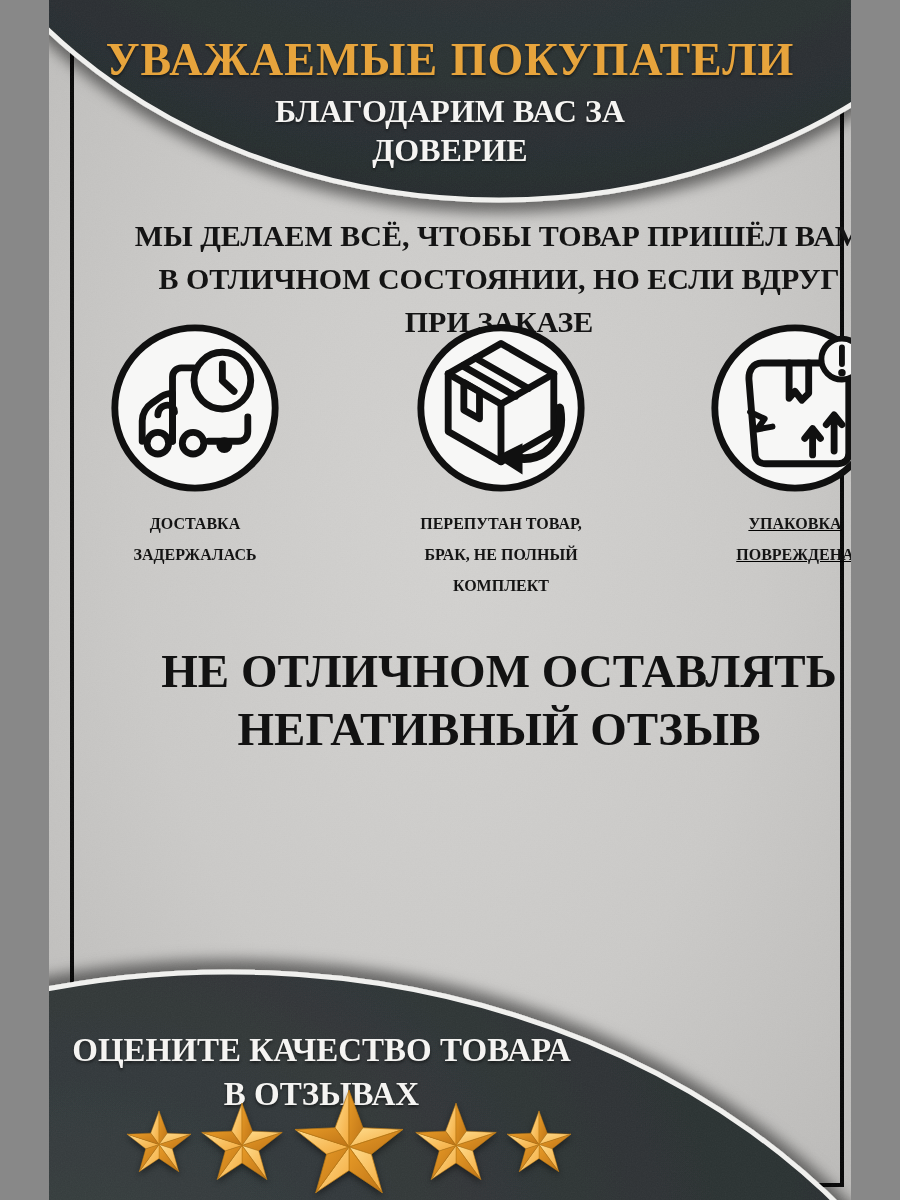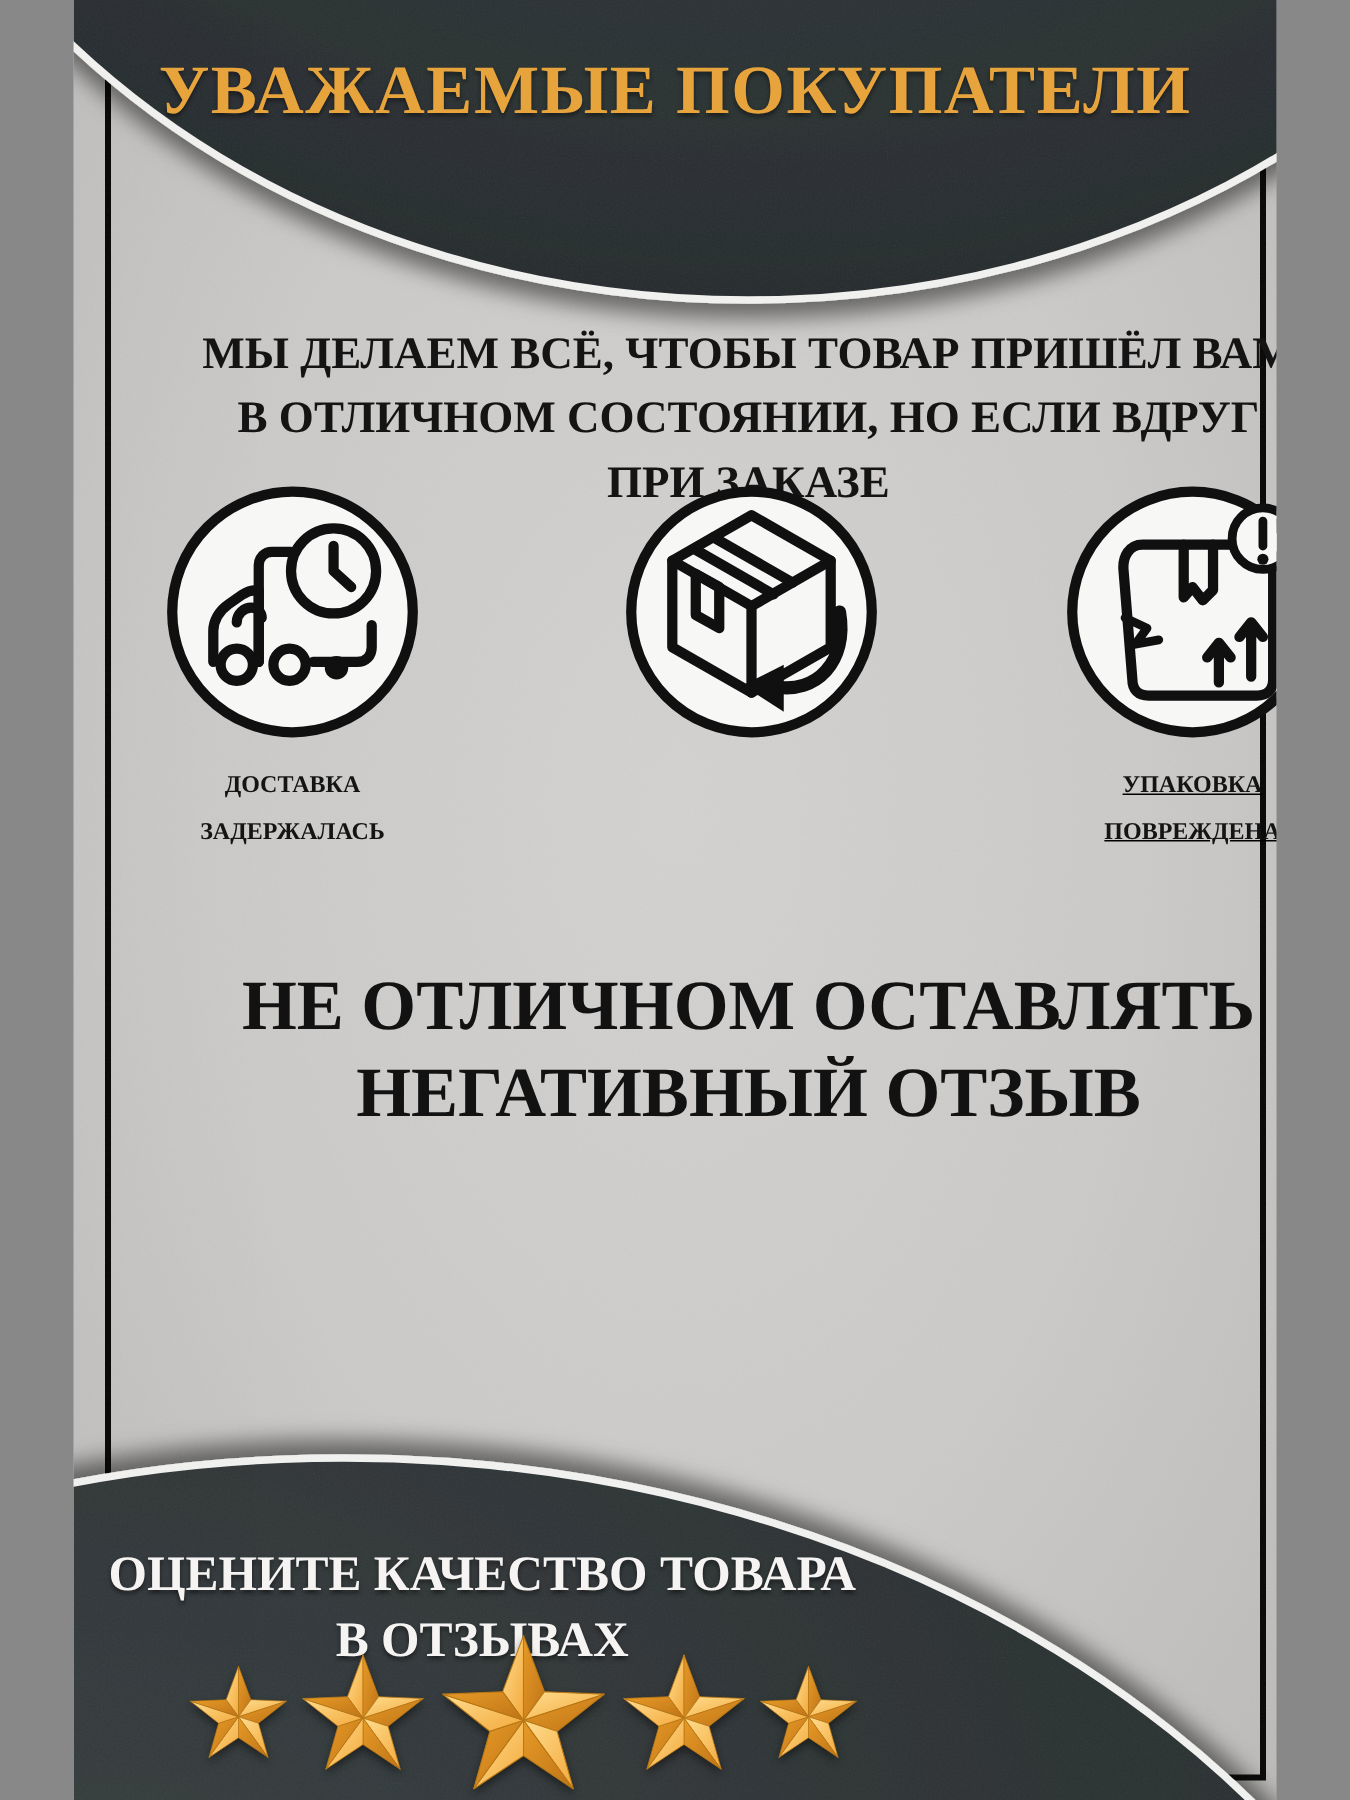--- a/index.html
+++ b/index.html
@@ -115,20 +115,22 @@
         <polygon points="50,55 4.3,40.2 38.2,38.8" fill="url(#gold-d)"></polygon>
       </g>
     </defs>
 
     <ellipse cx="450" cy="-300" rx="600" ry="500" fill="url(#dg1)" stroke="#f2f2f0" stroke-width="5" filter="url(#ds-down)"></ellipse>
     <ellipse cx="180" cy="1592" rx="780" ry="620" fill="url(#dg2)" stroke="#f2f2f0" stroke-width="5" filter="url(#ds-up)"></ellipse>
     <rect width="900" height="1200" filter="url(#grain)" opacity="0.06"></rect>
   </svg>
 
   <div class="txt header-title">УВАЖАЕМЫЕ ПОКУПАТЕЛИ</div>
+  <div class="txt header-subtitle">БЛАГОДАРИМ ВАС ЗА
+ДОВЕРИЕ</div>
 
   <div class="txt intro">МЫ ДЕЛАЕМ ВСЁ, ЧТОБЫ ТОВАР ПРИШЁЛ ВАМ
 В ОТЛИЧНОМ СОСТОЯНИИ, НО ЕСЛИ ВДРУГ
 ПРИ ЗАКАЗЕ</div>
 
   <div class="feature feature-1">
     <svg class="badge" viewBox="0 0 180 180">
       <circle cx="90" cy="90" r="82" fill="#f7f7f6" stroke="#101010" stroke-width="7"></circle>
       <g fill="none" stroke="#101010" stroke-width="7" stroke-linecap="round" stroke-linejoin="round">
         <path d="M36 124 V103 C36 96 40 89 46 85 L56 78 C59 76 63 75 67 75 V124"></path>
@@ -152,20 +154,23 @@
       <g fill="none" stroke="#101010" stroke-width="7" stroke-linecap="round" stroke-linejoin="round">
         <path d="M90 24 L144 55 L90 86 L36 55 Z"></path>
         <path d="M36 55 V114 L90 145 L144 114 V55"></path>
         <path d="M90 86 V145"></path>
         <path d="M64 39 L118 70 M51 47 L105 78"></path>
         <path d="M52 64 V92 L68 101 V73 Z"></path>
         <path d="M150 90 C156 124 134 146 106 141" stroke-width="9"></path>
       </g>
       <path d="M112 126 L84 140 L112 158 Z" fill="#101010"></path>
     </svg>
+    <div class="feature-label">ПЕРЕПУТАН ТОВАР,
+БРАК, НЕ ПОЛНЫЙ
+КОМПЛЕКТ</div>
   </div>
 
   <div class="feature feature-3">
     <svg class="badge" viewBox="0 0 180 180">
       <circle cx="90" cy="90" r="82" fill="#f7f7f6" stroke="#101010" stroke-width="7"></circle>
       <g fill="none" stroke="#101010" stroke-width="7" stroke-linecap="round" stroke-linejoin="round">
         <path d="M56 44 H134 C141 44 145 48 145 55 V136 C145 143 141 147 134 147 H60 C53 147 49 143 49 136 L43 62 C42 52 47 44 56 44 Z"></path>
         <path d="M84 44 V80 L90 73 L97 82 L104 75 V44"></path>
         <path d="M44 94 L59 101 L51 112 L67 109" stroke-width="6"></path>
         <path d="M108 138 V114 M100 121 L108 111 L116 121"></path>

